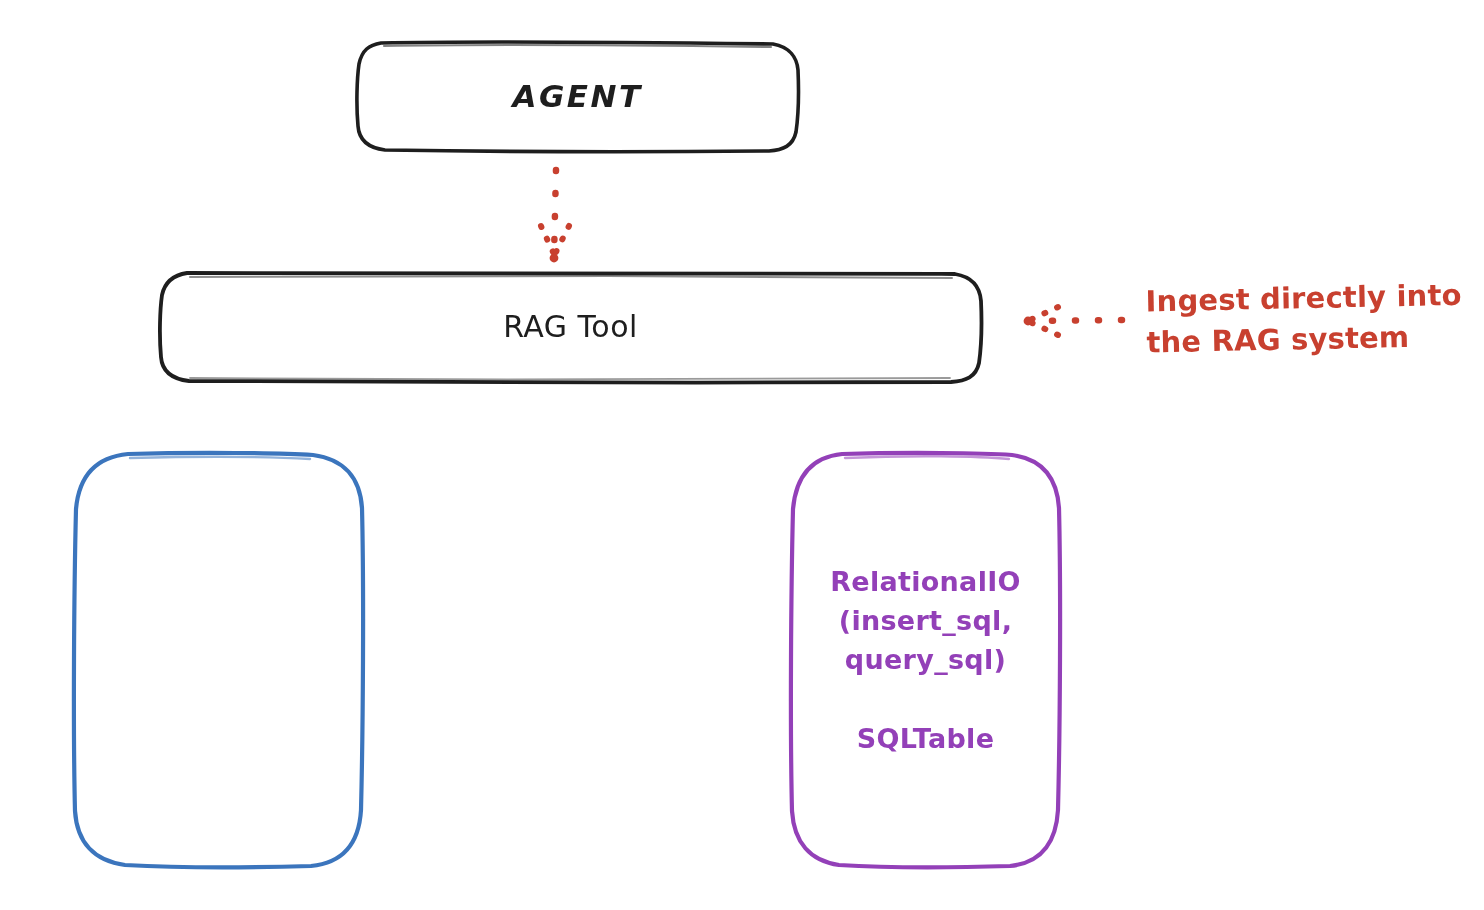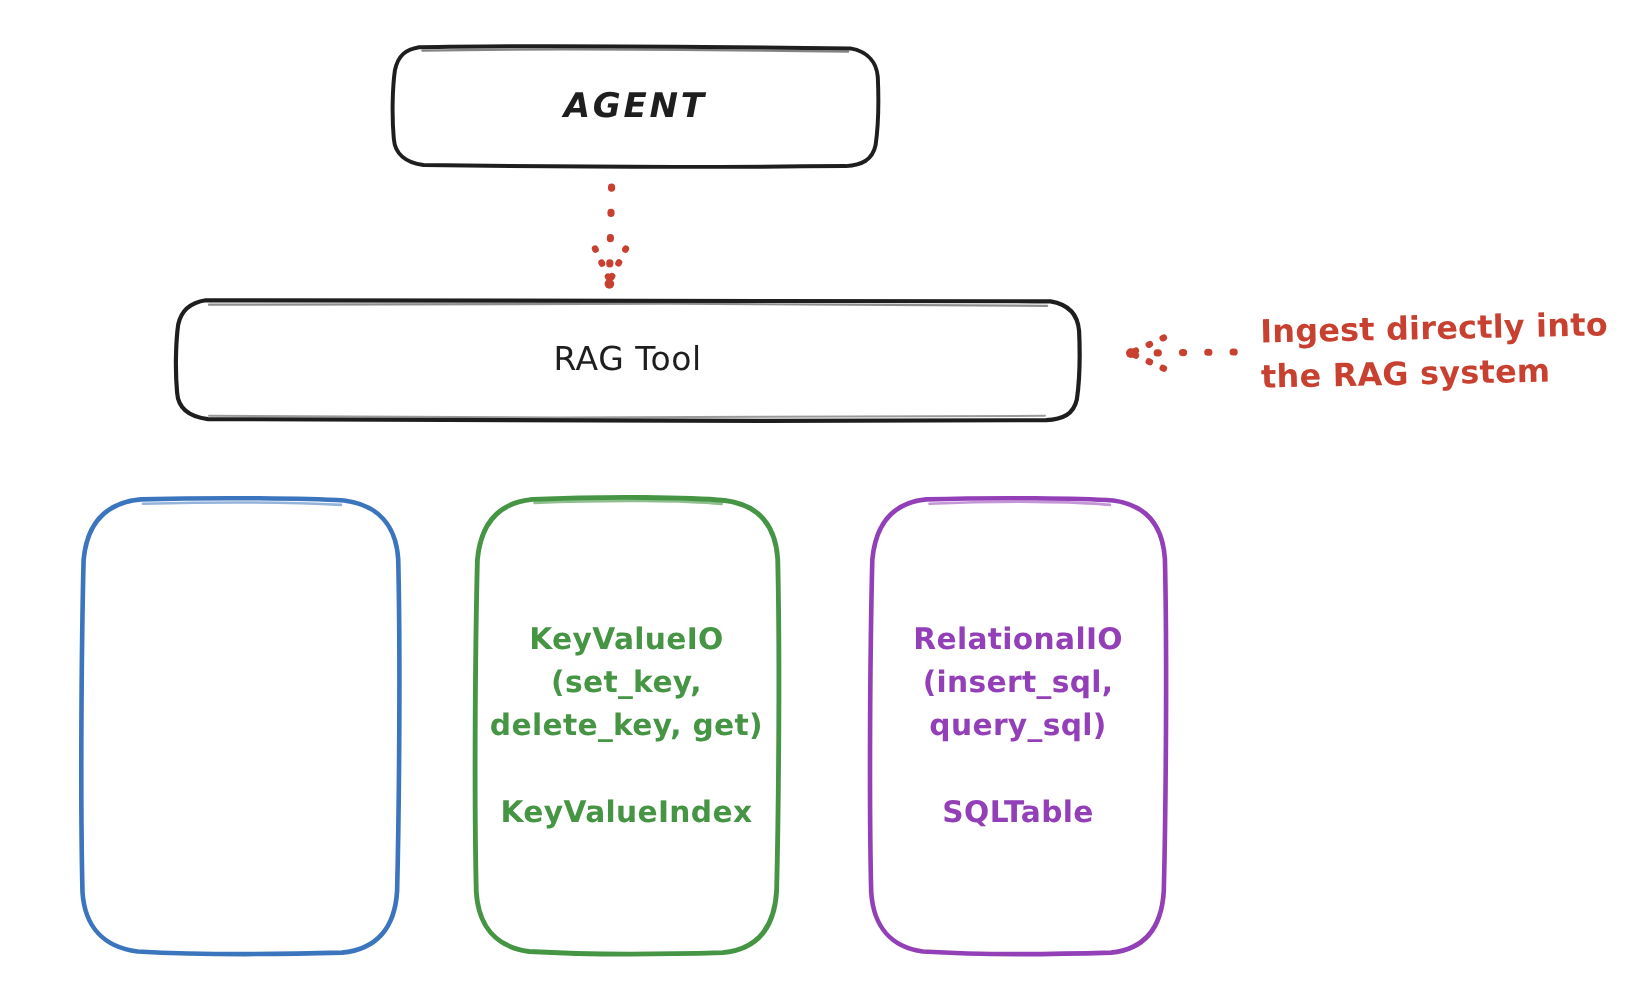--- a/index.html
+++ b/index.html
@@ -144,34 +144,20 @@
   <div class="node provider" id="node-vector-io">
     <svg class="node-svg" viewBox="0 0 296 420" preserveAspectRatio="none">
       <path d="M58 4 C 130 2, 210 3, 243 5 C 274 9, 290 28, 292 58
                C 294 140, 293 280, 291 360 C 289 394, 272 413, 241 416
                C 170 418, 110 418, 55 415 C 24 411, 7 392, 5 361
                C 3 280, 4 140, 6 59 C 9 26, 26 7, 58 4 Z" fill="#ffffff" stroke="#3b75bd" stroke-width="4.2" stroke-linecap="round" stroke-linejoin="round"></path>
       <path d="M60 8 C 140 6, 205 7, 240 9" fill="none" stroke="#3b75bd" stroke-width="2.4" stroke-linecap="round" opacity="0.55"></path>
     </svg>
   </div>
 
-  <div class="node provider" id="node-keyvalue-io">
-    <svg class="node-svg" viewBox="0 0 283 420" preserveAspectRatio="none">
-      <path d="M56 4 C 125 1, 200 2, 231 5 C 262 9, 277 28, 279 58
-               C 281 140, 280 280, 278 360 C 276 394, 260 413, 229 416
-               C 160 418, 105 418, 53 415 C 23 411, 7 392, 5 361
-               C 3 280, 4 140, 6 59 C 9 26, 25 7, 56 4 Z" fill="#ffffff" stroke="#459545" stroke-width="4.4" stroke-linecap="round" stroke-linejoin="round"></path>
-      <path d="M58 7 C 130 4, 196 5, 228 8" fill="none" stroke="#459545" stroke-width="2.6" stroke-linecap="round" opacity="0.6"></path>
-    </svg>
-    <div class="node-label" style="color:#459545">KeyValueIO
-(set_key,
-delete_key, get)
-
-KeyValueIndex</div>
-  </div>
 
   <div class="node provider" id="node-relational-io">
     <svg class="node-svg" viewBox="0 0 275 420" preserveAspectRatio="none">
       <path d="M54 4 C 120 2, 195 3, 224 5 C 254 9, 269 28, 271 58
                C 273 140, 272 280, 270 360 C 268 394, 252 413, 222 416
                C 155 418, 100 418, 51 415 C 22 411, 6 392, 4 361
                C 2 280, 3 140, 5 59 C 8 26, 24 7, 54 4 Z" fill="#ffffff" stroke="#9340b8" stroke-width="4.2" stroke-linecap="round" stroke-linejoin="round"></path>
       <path d="M57 8 C 125 5, 190 6, 221 9" fill="none" stroke="#9340b8" stroke-width="2.4" stroke-linecap="round" opacity="0.55"></path>
     </svg>
     <div class="node-label" style="color:#9340b8">RelationalIO

